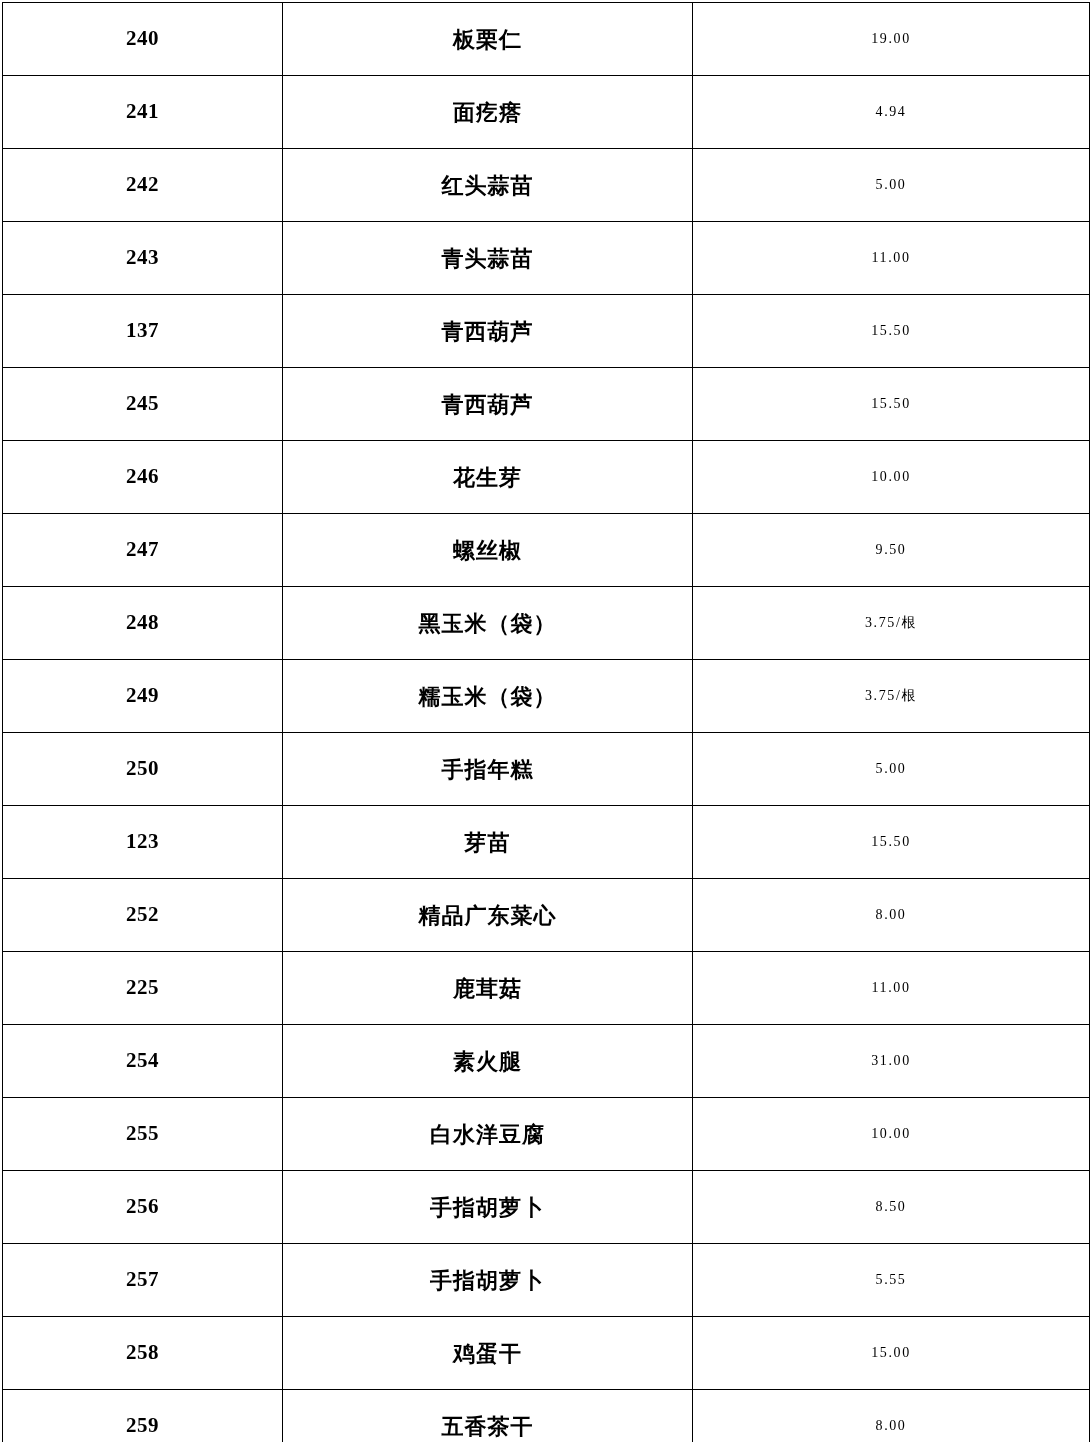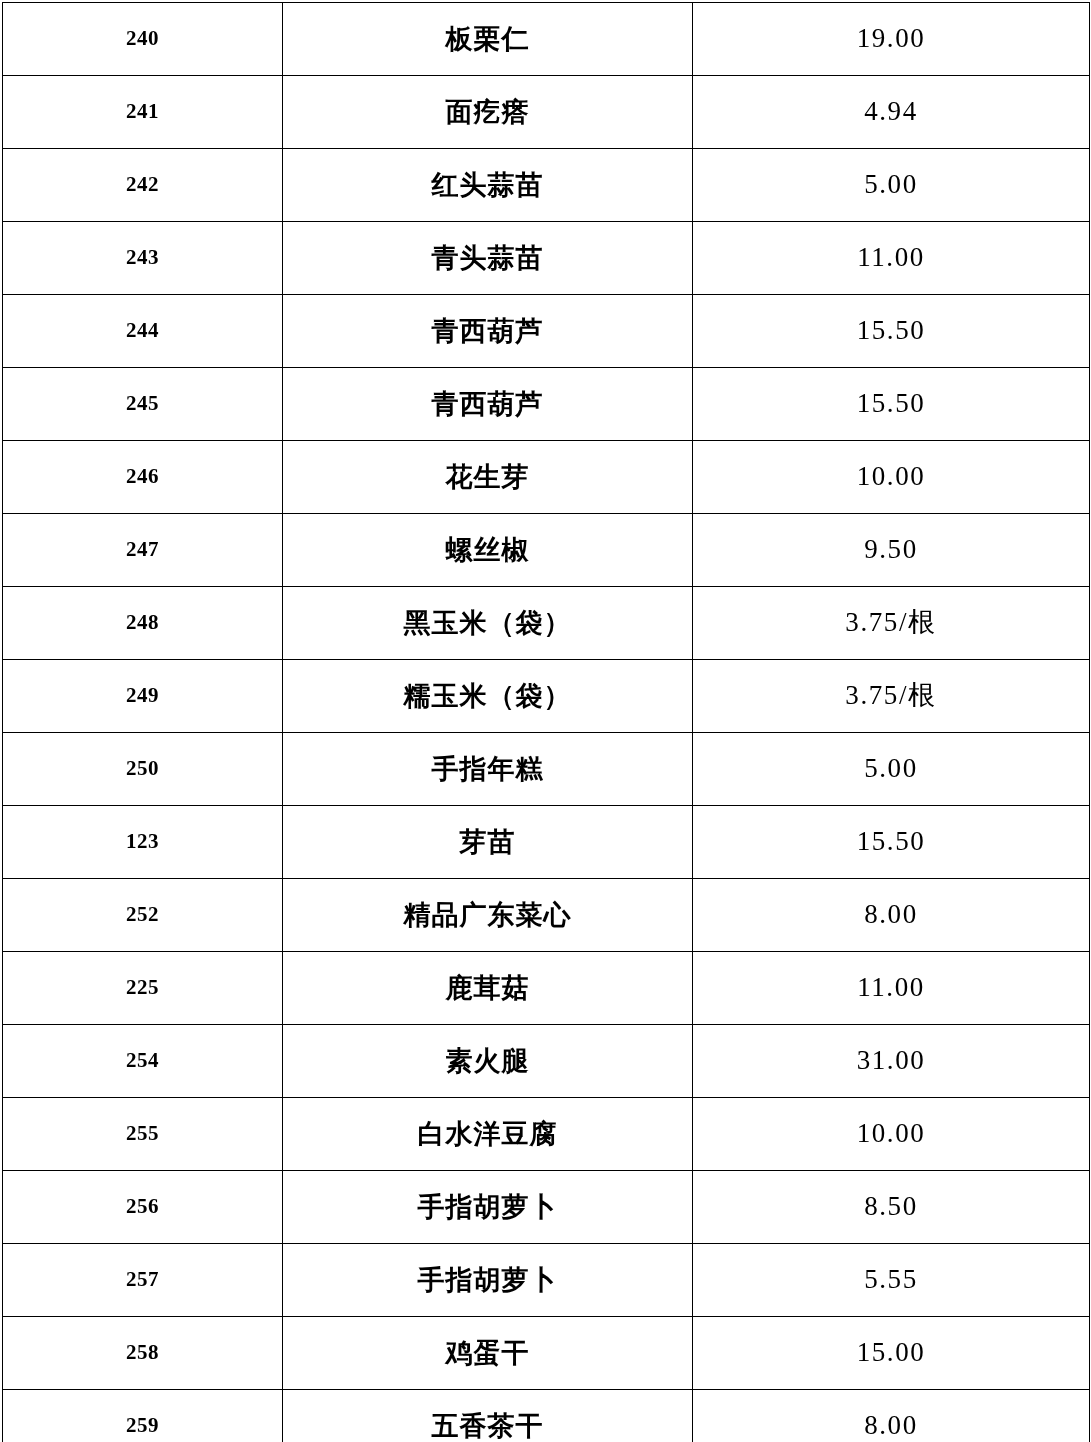--- a/index.html
+++ b/index.html
@@ -49,29 +49,29 @@
   td.cell-index {
     font-family: "Liberation Serif", "DejaVu Serif", serif;
     font-size: 21px;
     font-weight: 600;
     letter-spacing: 0.5px;
   }
 
   
   td.cell-name {
     font-family: "DejaVu Serif", "Liberation Serif", serif;
-    font-size: 27px;
+    font-size: 22px;
     font-weight: 700;
     letter-spacing: 1px;
   }
 
   
   td.cell-price {
     font-family: "Liberation Serif", "DejaVu Serif", serif;
-    font-size: 27px;
+    font-size: 14px;
     font-weight: 400;
     letter-spacing: 1.6px;
     border-radius: 13px;
   }
 </style>
 </head>
 <body>
 
 <div id="price-table-wrap">
   <table class="price-table">
@@ -95,21 +95,21 @@
           <td class="cell-index">242</td>
           <td class="cell-name">红头蒜苗</td>
           <td class="cell-price">5.00</td>
         </tr>
         <tr>
           <td class="cell-index">243</td>
           <td class="cell-name">青头蒜苗</td>
           <td class="cell-price">11.00</td>
         </tr>
         <tr>
-          <td class="cell-index">244</td>
+          <td class="cell-index">137</td>
           <td class="cell-name">青西葫芦</td>
           <td class="cell-price">15.50</td>
         </tr>
         <tr>
           <td class="cell-index">245</td>
           <td class="cell-name">青西葫芦</td>
           <td class="cell-price">15.50</td>
         </tr>
         <tr>
           <td class="cell-index">246</td>

